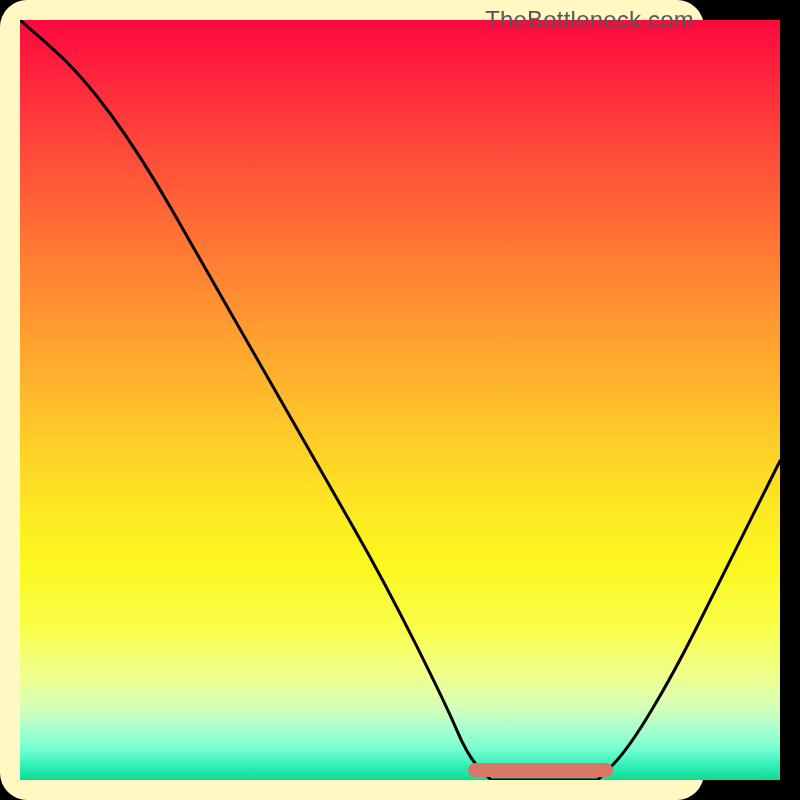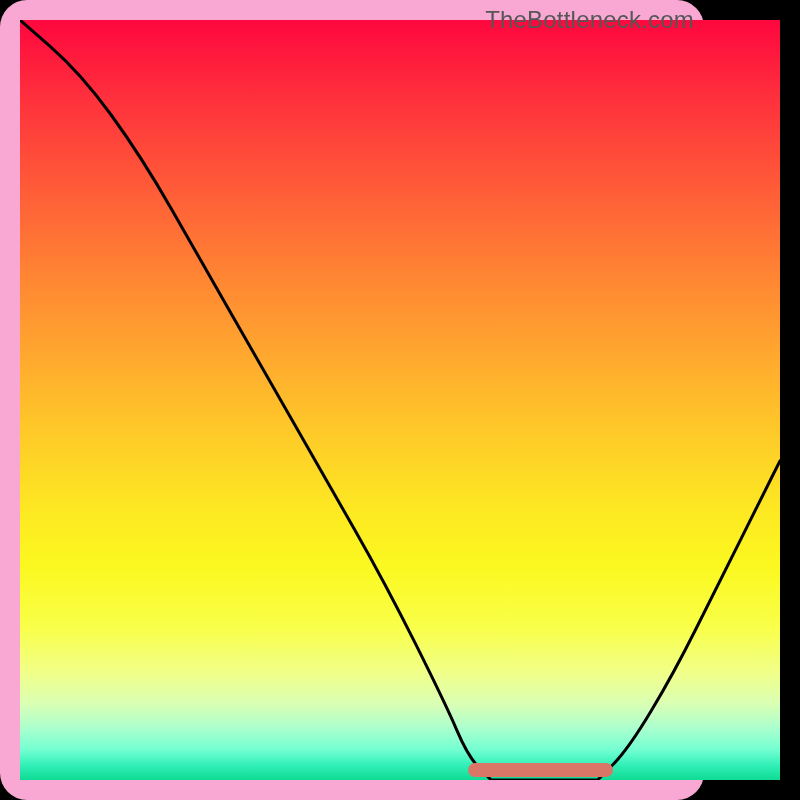--- a/index.html
+++ b/index.html
@@ -1,17 +1,17 @@
 <!DOCTYPE html>
 <html><head>
 <meta charset="utf-8">
 <style>
   * { margin: 0; padding: 0; box-sizing: border-box; }
   html, body { width: 800px; height: 800px; overflow: hidden; background: #000; }
-  .frame { position: relative; width: 704px; height: 800px; background: #f9a8d4; border-radius: 27px; }
+  .frame { position: relative; width: 704px; height: 800px; background: #fef9c3; border-radius: 27px; }
   .watermark {
     position: absolute;
     top: 6px; right: 10px;
     font-family: Arial, Helvetica, sans-serif;
     font-size: 24px;
     color: #565656;
     z-index: 50;
     letter-spacing: 0.2px;
   }
   .plot {

